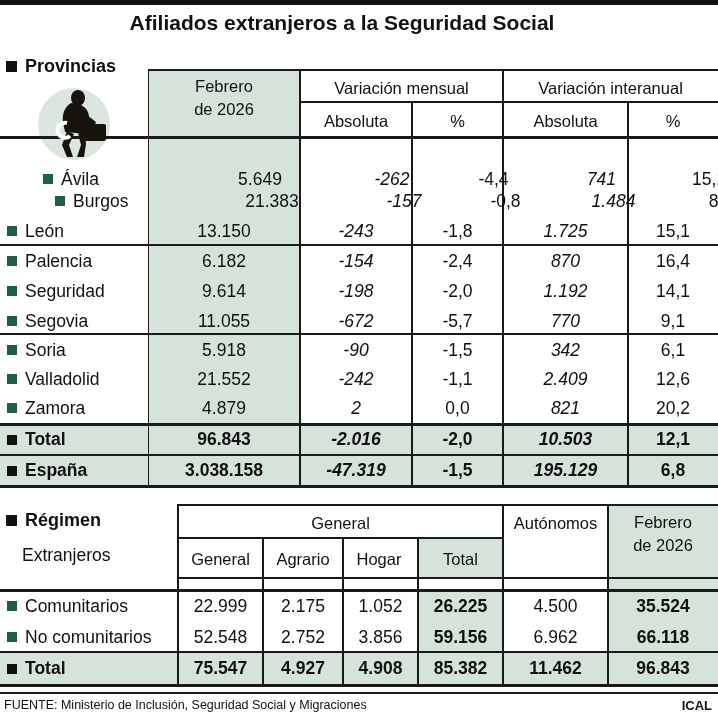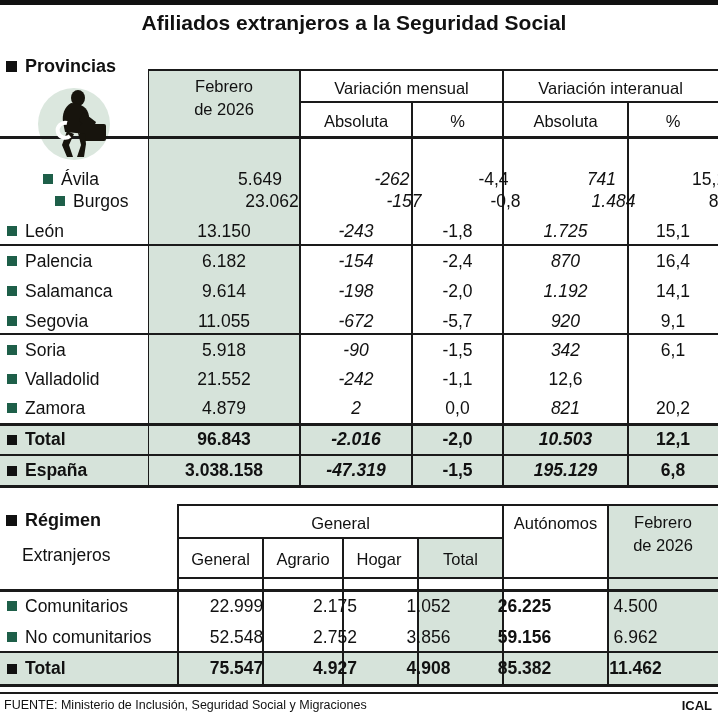--- a/index.html
+++ b/index.html
@@ -1,33 +1,33 @@
 <!DOCTYPE html>
 <html><head>
 <meta charset="utf-8">
 <style>
   html,body{margin:0;padding:0;background:#fff;}
   #fig{position:relative;width:718px;height:720px;overflow:hidden;background:#fff;
        font-family:"Liberation Sans",sans-serif;color:#111;}
   .abs{position:absolute;}
   .topbar{position:absolute;left:0;top:0;width:718px;height:5px;background:#111;}
   .title{position:absolute;left:0;top:11px;width:684px;text-align:center;
-         font-size:21px;font-weight:bold;margin-left:12px;}
+         font-size:21px;font-weight:bold;}
   .section-label{position:absolute;display:flex;align-items:center;gap:8px;
                  font-size:18px;font-weight:bold;}
   .sq{width:11px;height:11px;background:#111;flex:none;}
   .green{position:absolute;background:#d6e3da;}
   .vline,.hline{position:absolute;background:#1a1a1a;}
   .hd{position:absolute;font-size:16.5px;text-align:center;line-height:23px;}
   .t1row{position:absolute;left:0;width:718px;height:30px;display:grid;
          grid-template-columns:148px 152px 112px 91px 125px 90px;
          align-items:center;font-size:17.5px;}
   .t2row{position:absolute;left:0;width:718px;display:grid;
          grid-template-columns:178px 85px 80px 75px 85px 105px 110px;
-         align-items:center;font-size:17.5px;gap:16px;}
+         align-items:center;font-size:17.5px;}
   .t1row>div,.t2row>div{text-align:center;}
   .namecell{display:flex;align-items:center;gap:8px;padding-left:7px;text-align:left;}
   .gb{width:10px;height:10px;background:#1e5f49;flex:none;}
   .bb{width:10px;height:10px;background:#111;flex:none;}
   .it{font-style:italic;}
   .bold{font-weight:bold;}
   .footer-src{position:absolute;left:4px;top:698px;font-size:12.5px;text-align:right;}
   .footer-credit{position:absolute;right:6px;top:698px;font-size:13px;font-weight:bold;}
   .icon-circle{position:absolute;left:37px;top:87px;width:74px;height:74px;}
 </style>
@@ -97,21 +97,21 @@
     <div class="it">-262</div>
     <div>-4,4</div>
     <div class="it">741</div>
     <div>15,1</div>
   </div>
   <div class="t1row" style="top:186px;padding-left:48px;">
     <div class="namecell">
         <span class="gb"></span>
         <span>Burgos</span>
       </div>
-    <div>23.062</div>
+    <div>21.383</div>
     <div class="it">-157</div>
     <div>-0,8</div>
     <div class="it">1.484</div>
     <div>8,5</div>
   </div>
   <div class="t1row" style="top:216px;">
     <div class="namecell">
         <span class="gb"></span>
         <span>León</span>
       </div>
@@ -128,37 +128,37 @@
       </div>
     <div>6.182</div>
     <div class="it">-154</div>
     <div>-2,4</div>
     <div class="it">870</div>
     <div>16,4</div>
   </div>
   <div class="t1row" style="top:276px;">
     <div class="namecell">
         <span class="gb"></span>
-        <span>Salamanca</span>
+        <span>Seguridad</span>
       </div>
     <div>9.614</div>
     <div class="it">-198</div>
     <div>-2,0</div>
     <div class="it">1.192</div>
     <div>14,1</div>
   </div>
   <div class="t1row" style="top:306px;">
     <div class="namecell">
         <span class="gb"></span>
         <span>Segovia</span>
       </div>
     <div>11.055</div>
     <div class="it">-672</div>
     <div>-5,7</div>
-    <div class="it">920</div>
+    <div class="it">770</div>
     <div>9,1</div>
   </div>
   <div class="t1row" style="top:335px;">
     <div class="namecell">
         <span class="gb"></span>
         <span>Soria</span>
       </div>
     <div>5.918</div>
     <div class="it">-90</div>
     <div>-1,5</div>
@@ -166,20 +166,21 @@
     <div>6,1</div>
   </div>
   <div class="t1row" style="top:364px;">
     <div class="namecell">
         <span class="gb"></span>
         <span>Valladolid</span>
       </div>
     <div>21.552</div>
     <div class="it">-242</div>
     <div>-1,1</div>
+    <div class="it">2.409</div>
     <div>12,6</div>
   </div>
   <div class="t1row" style="top:393px;">
     <div class="namecell">
         <span class="gb"></span>
         <span>Zamora</span>
       </div>
     <div>4.879</div>
     <div class="it">2</div>
     <div>0,0</div>

